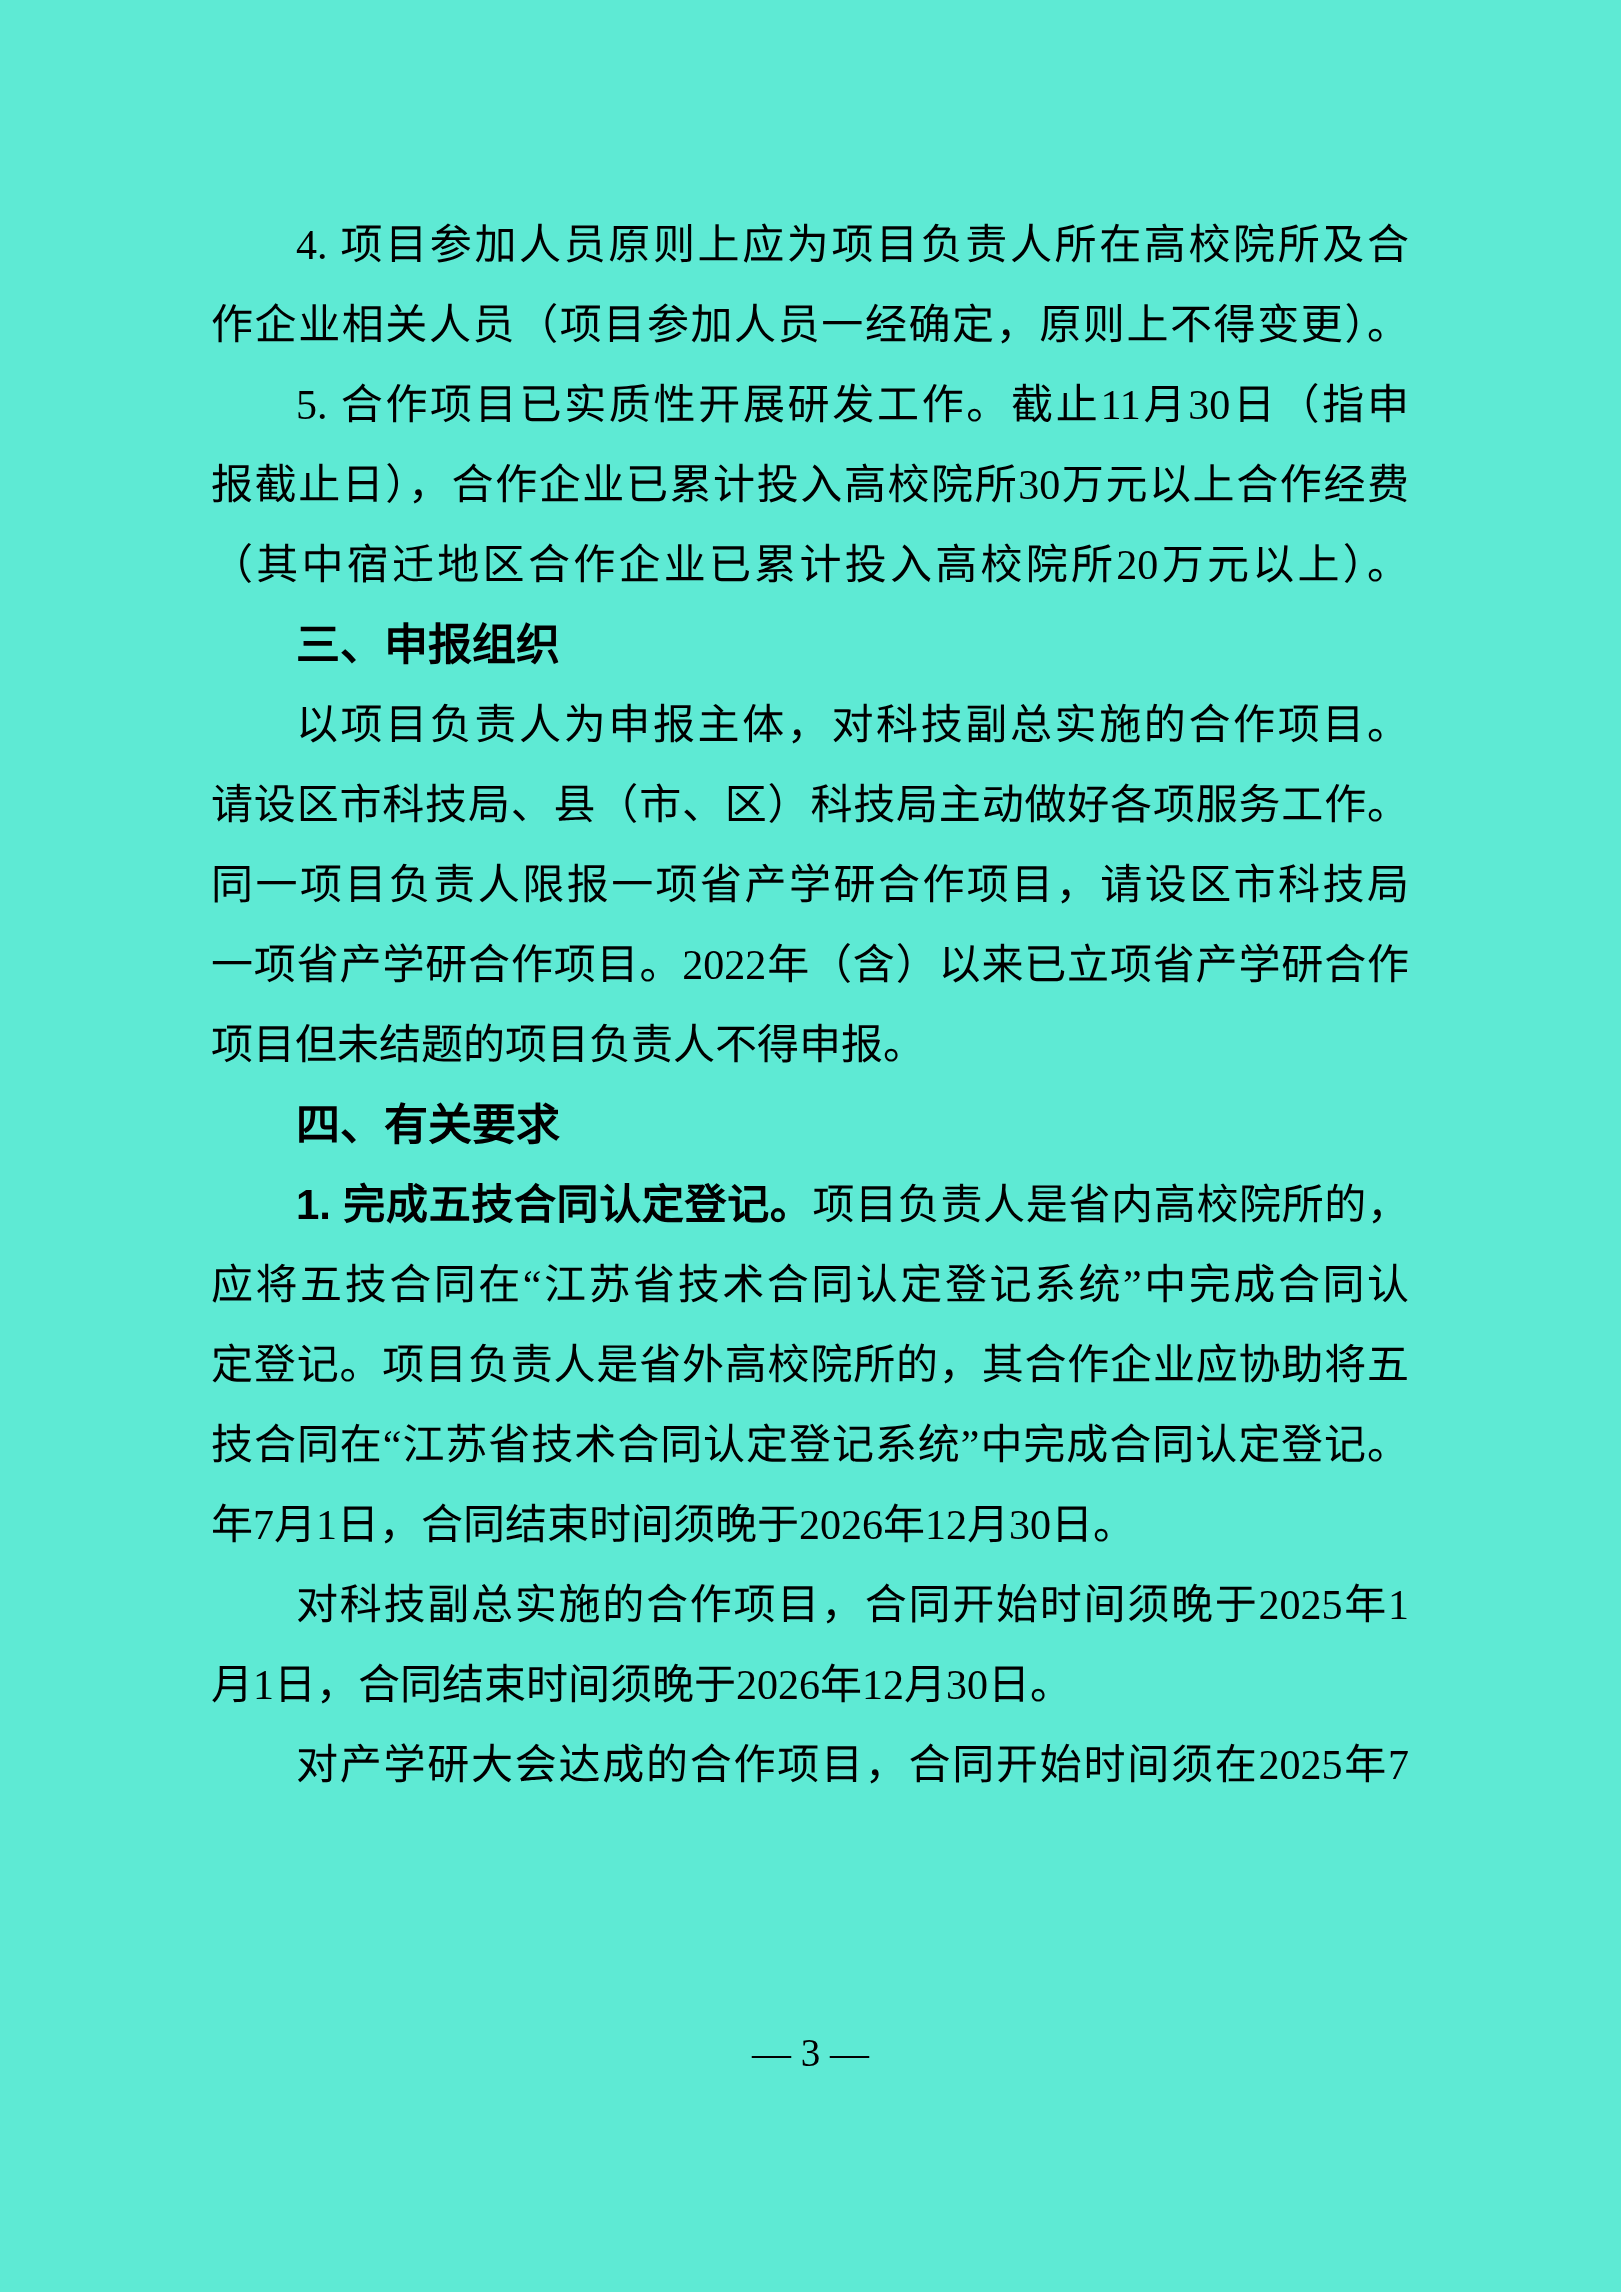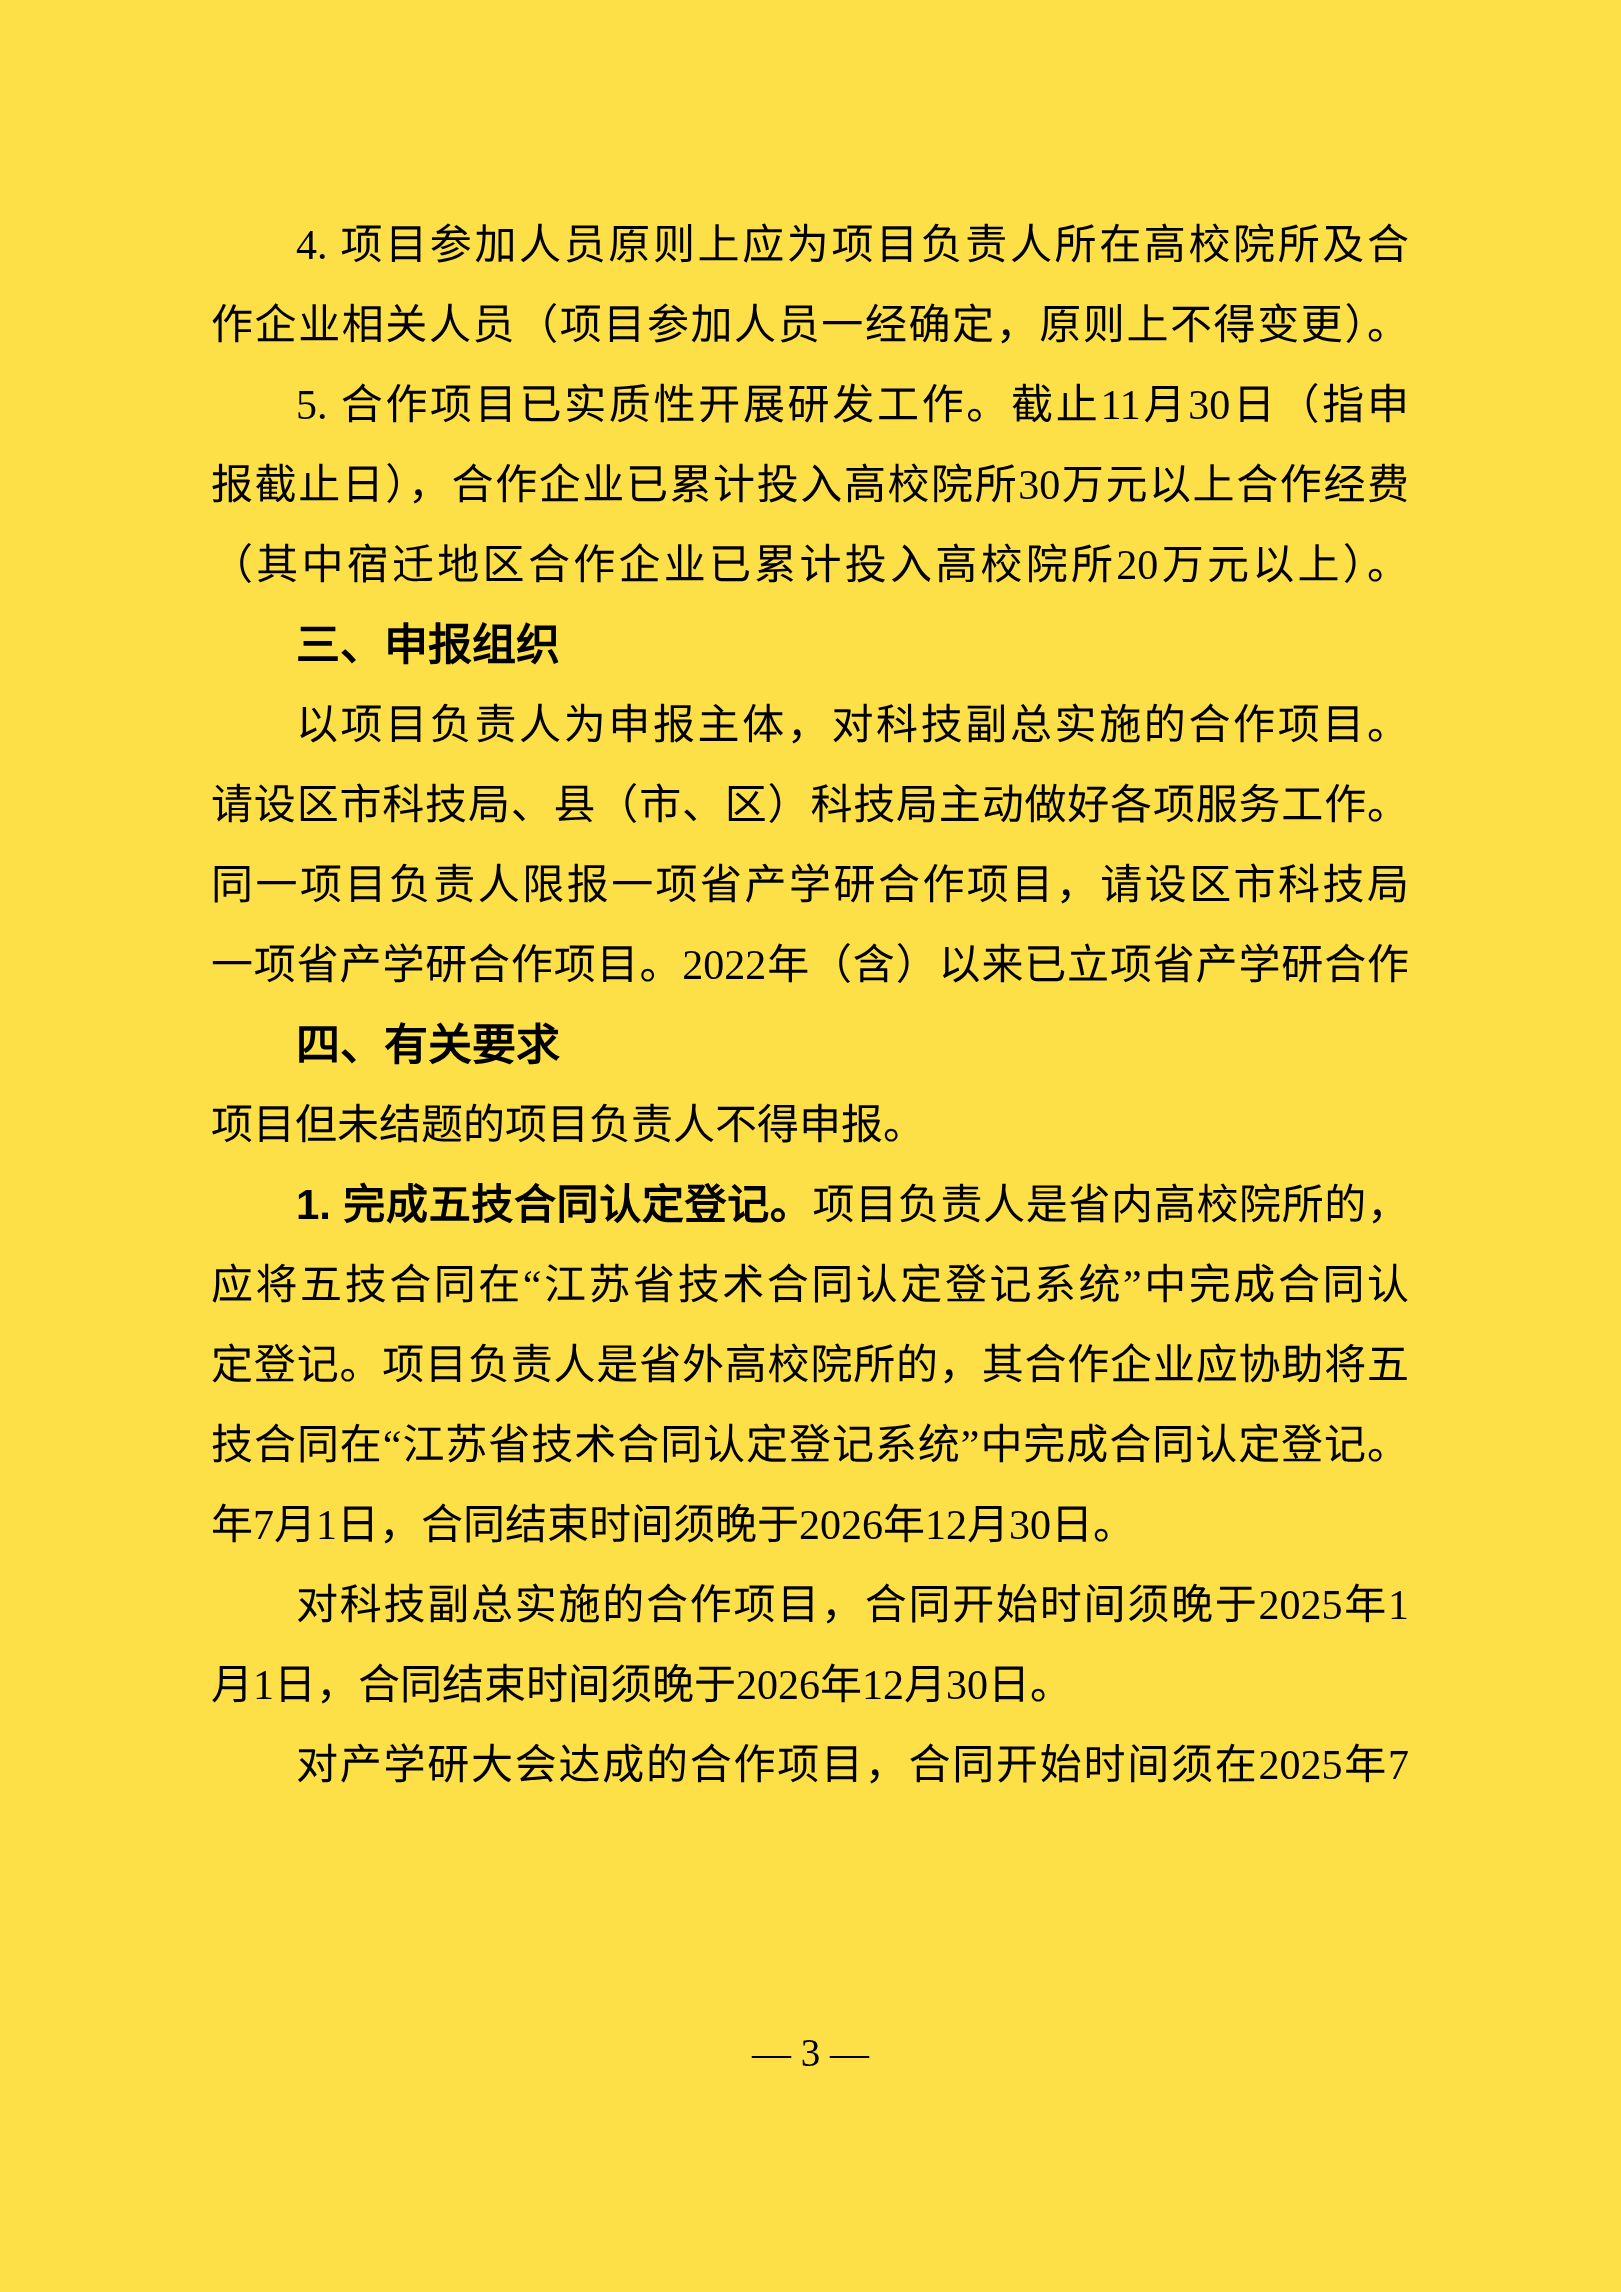--- a/index.html
+++ b/index.html
@@ -9,21 +9,21 @@
   body {
     width: 1621px;
     height: 2293px;
     background: #ffffff;
     position: relative;
     overflow: hidden;
   }
   .page {
     position: absolute;
     inset: 0;
-    background: #fde047;
+    background: #5eead4;
     padding-left: 25px;
   }
   .doc-body {
     position: absolute;
     left: 211px;
     top: 205px;
     width: 1198px;
   }
   .line {
     height: 80px;
@@ -71,22 +71,22 @@
       <div class="line indent justify"><span>4. 项目参加人员原则上应为项目负责人所在高校院所及合</span></div>
       <div class="line justify"><span>作企业相关人员（项目参加人员一经确定，原则上不得变更）。</span></div>
       <div class="line indent justify"><span>5. 合作项目已实质性开展研发工作。截止11月30日（指申</span></div>
       <div class="line justify"><span>报截止日），合作企业已累计投入高校院所30万元以上合作经费</span></div>
       <div class="line justify"><span>（其中宿迁地区合作企业已累计投入高校院所20万元以上）。</span></div>
       <div class="line indent heading"><span class="seg-bold">三、申报组织</span></div>
       <div class="line indent justify"><span>以项目负责人为申报主体，对科技副总实施的合作项目。</span></div>
       <div class="line justify"><span>请设区市科技局、县（市、区）科技局主动做好各项服务工作。</span></div>
       <div class="line justify"><span>同一项目负责人限报一项省产学研合作项目，请设区市科技局</span></div>
       <div class="line justify"><span>一项省产学研合作项目。2022年（含）以来已立项省产学研合作</span></div>
+      <div class="line"><span>项目但未结题的项目负责人不得申报。</span></div>
       <div class="line indent heading"><span class="seg-bold">四、有关要求</span></div>
-      <div class="line"><span>项目但未结题的项目负责人不得申报。</span></div>
       <div class="line indent justify"><span class="seg-bold">1. 完成五技合同认定登记。</span><span>项目负责人是省内高校院所的，</span></div>
       <div class="line justify"><span>应将五技合同在“江苏省技术合同认定登记系统”中完成合同认</span></div>
       <div class="line justify"><span>定登记。项目负责人是省外高校院所的，其合作企业应协助将五</span></div>
       <div class="line justify"><span>技合同在“江苏省技术合同认定登记系统”中完成合同认定登记。</span></div>
       <div class="line"><span>年7月1日，合同结束时间须晚于2026年12月30日。</span></div>
       <div class="line indent justify"><span>对科技副总实施的合作项目，合同开始时间须晚于2025年1</span></div>
       <div class="line"><span>月1日，合同结束时间须晚于2026年12月30日。</span></div>
       <div class="line indent justify"><span>对产学研大会达成的合作项目，合同开始时间须在2025年7</span></div>
     </div>
   <div class="footer">— 3 —</div>

